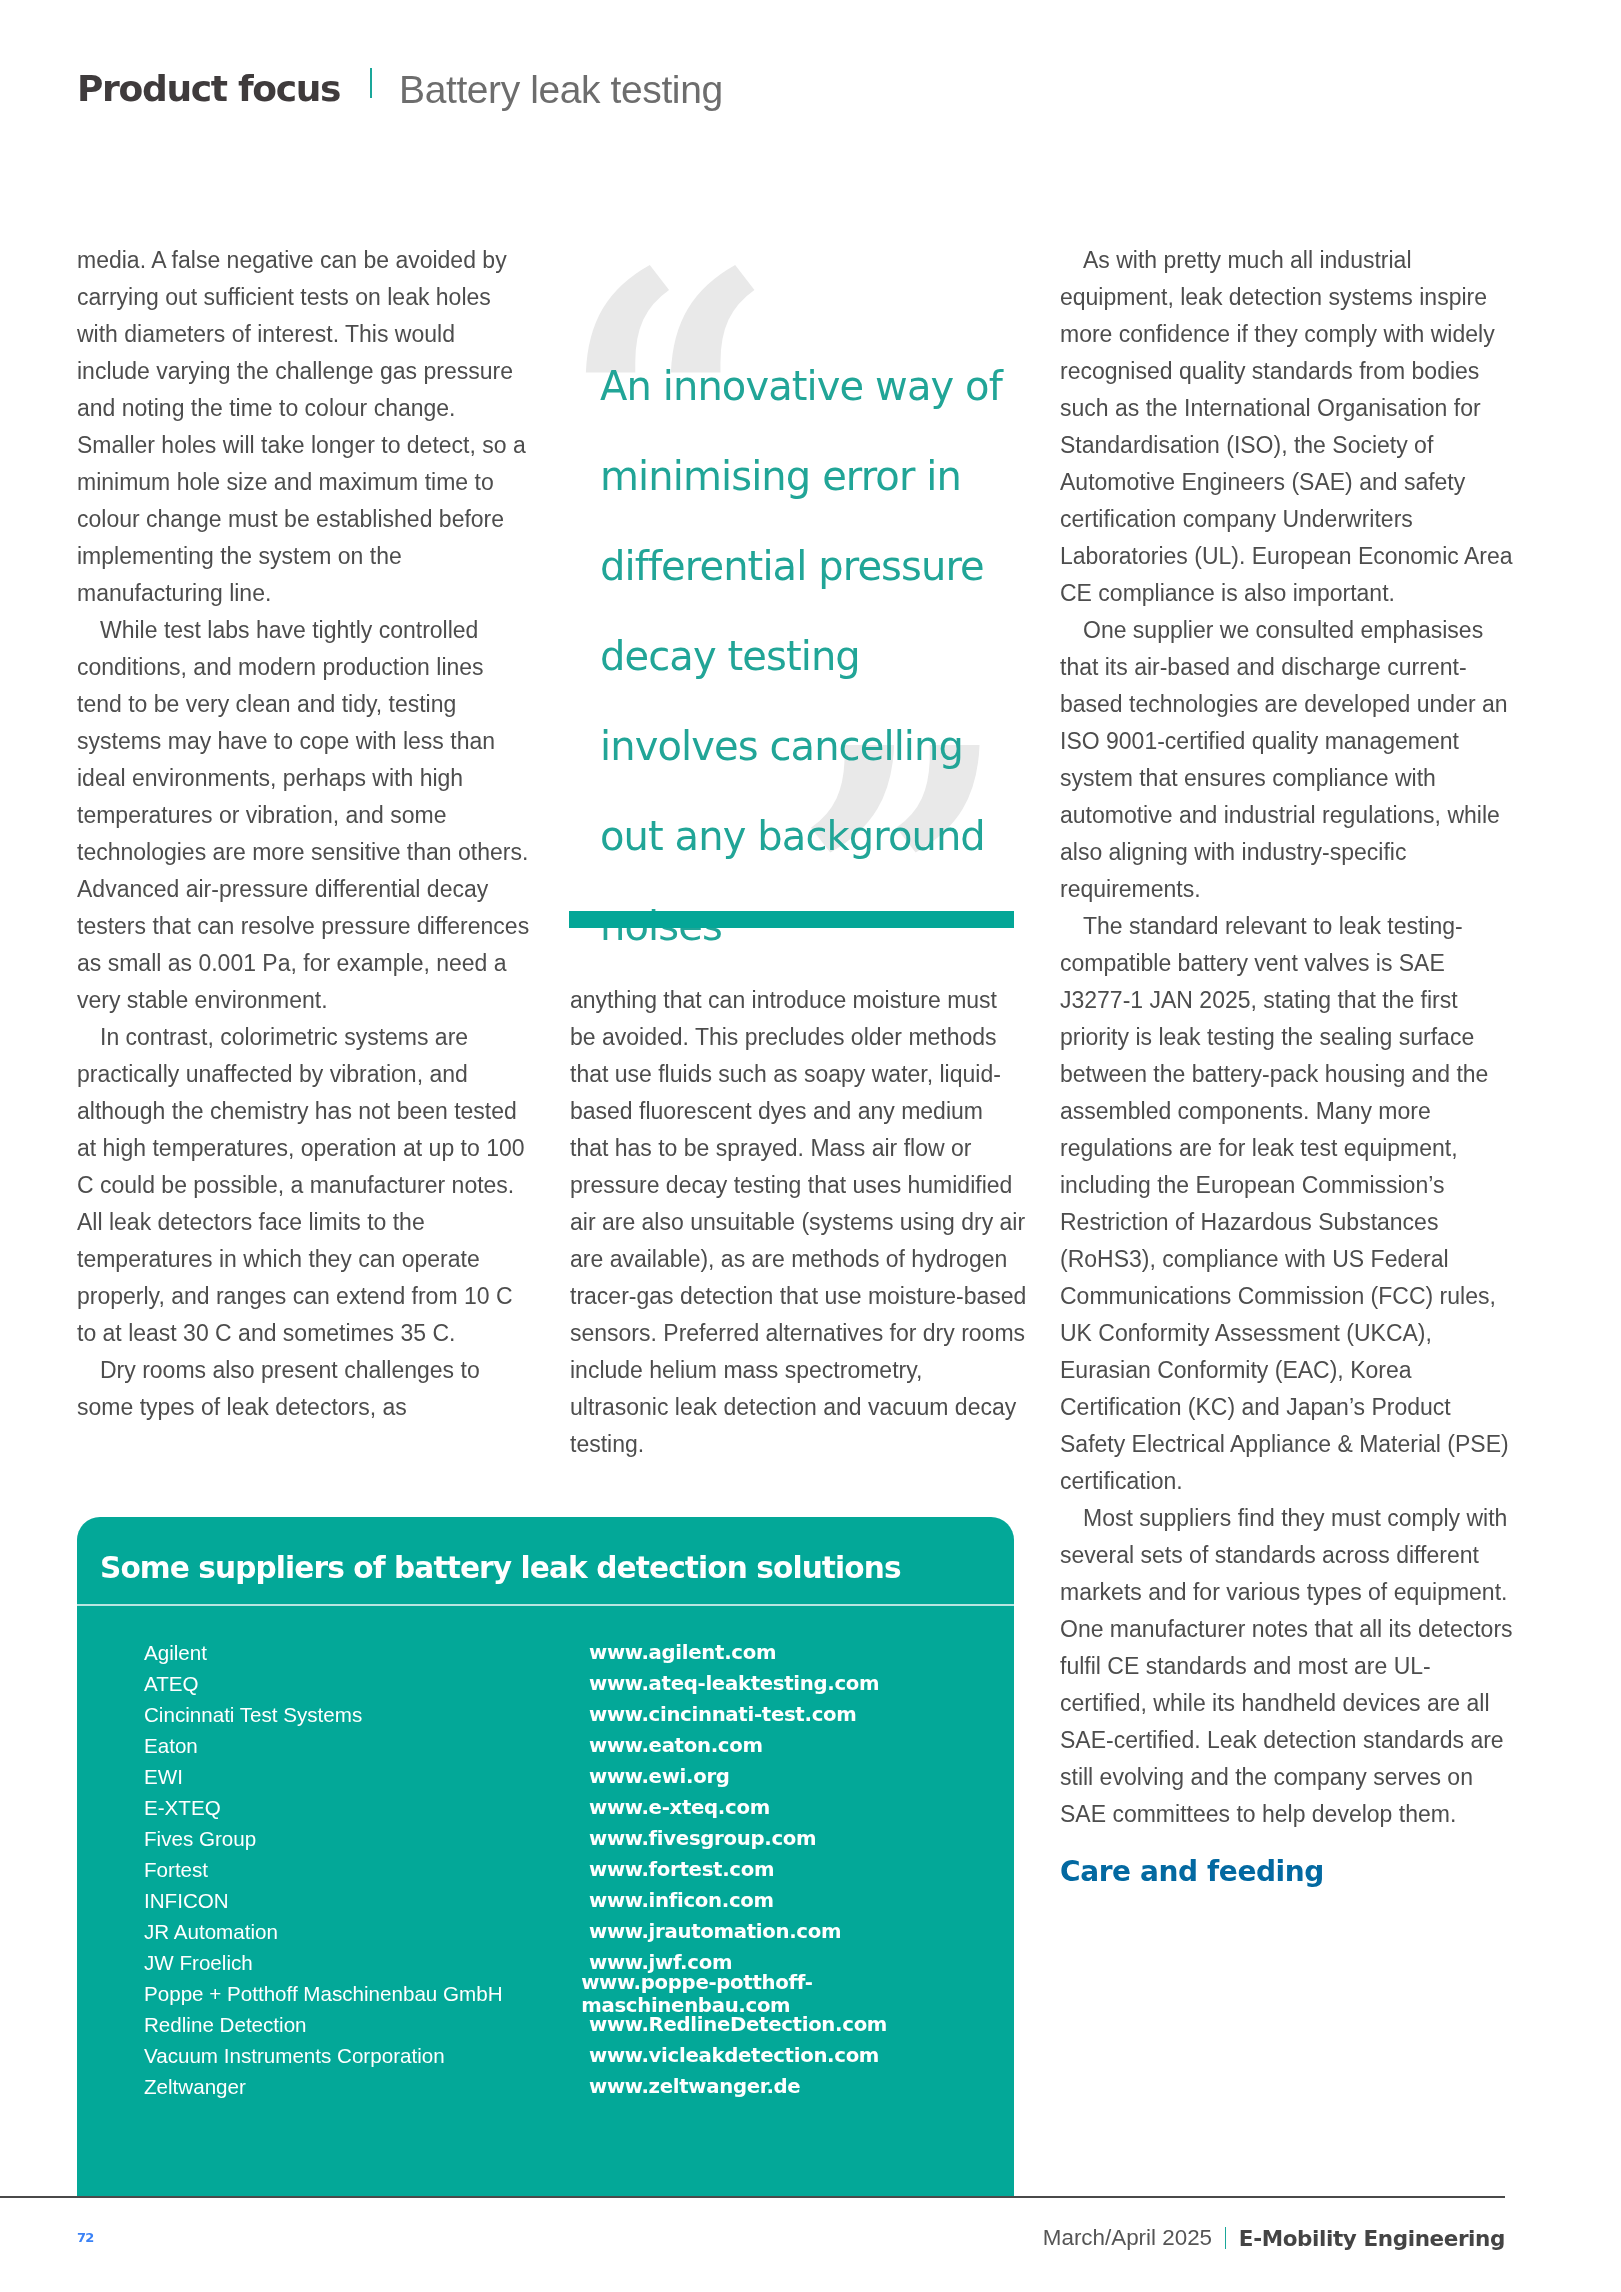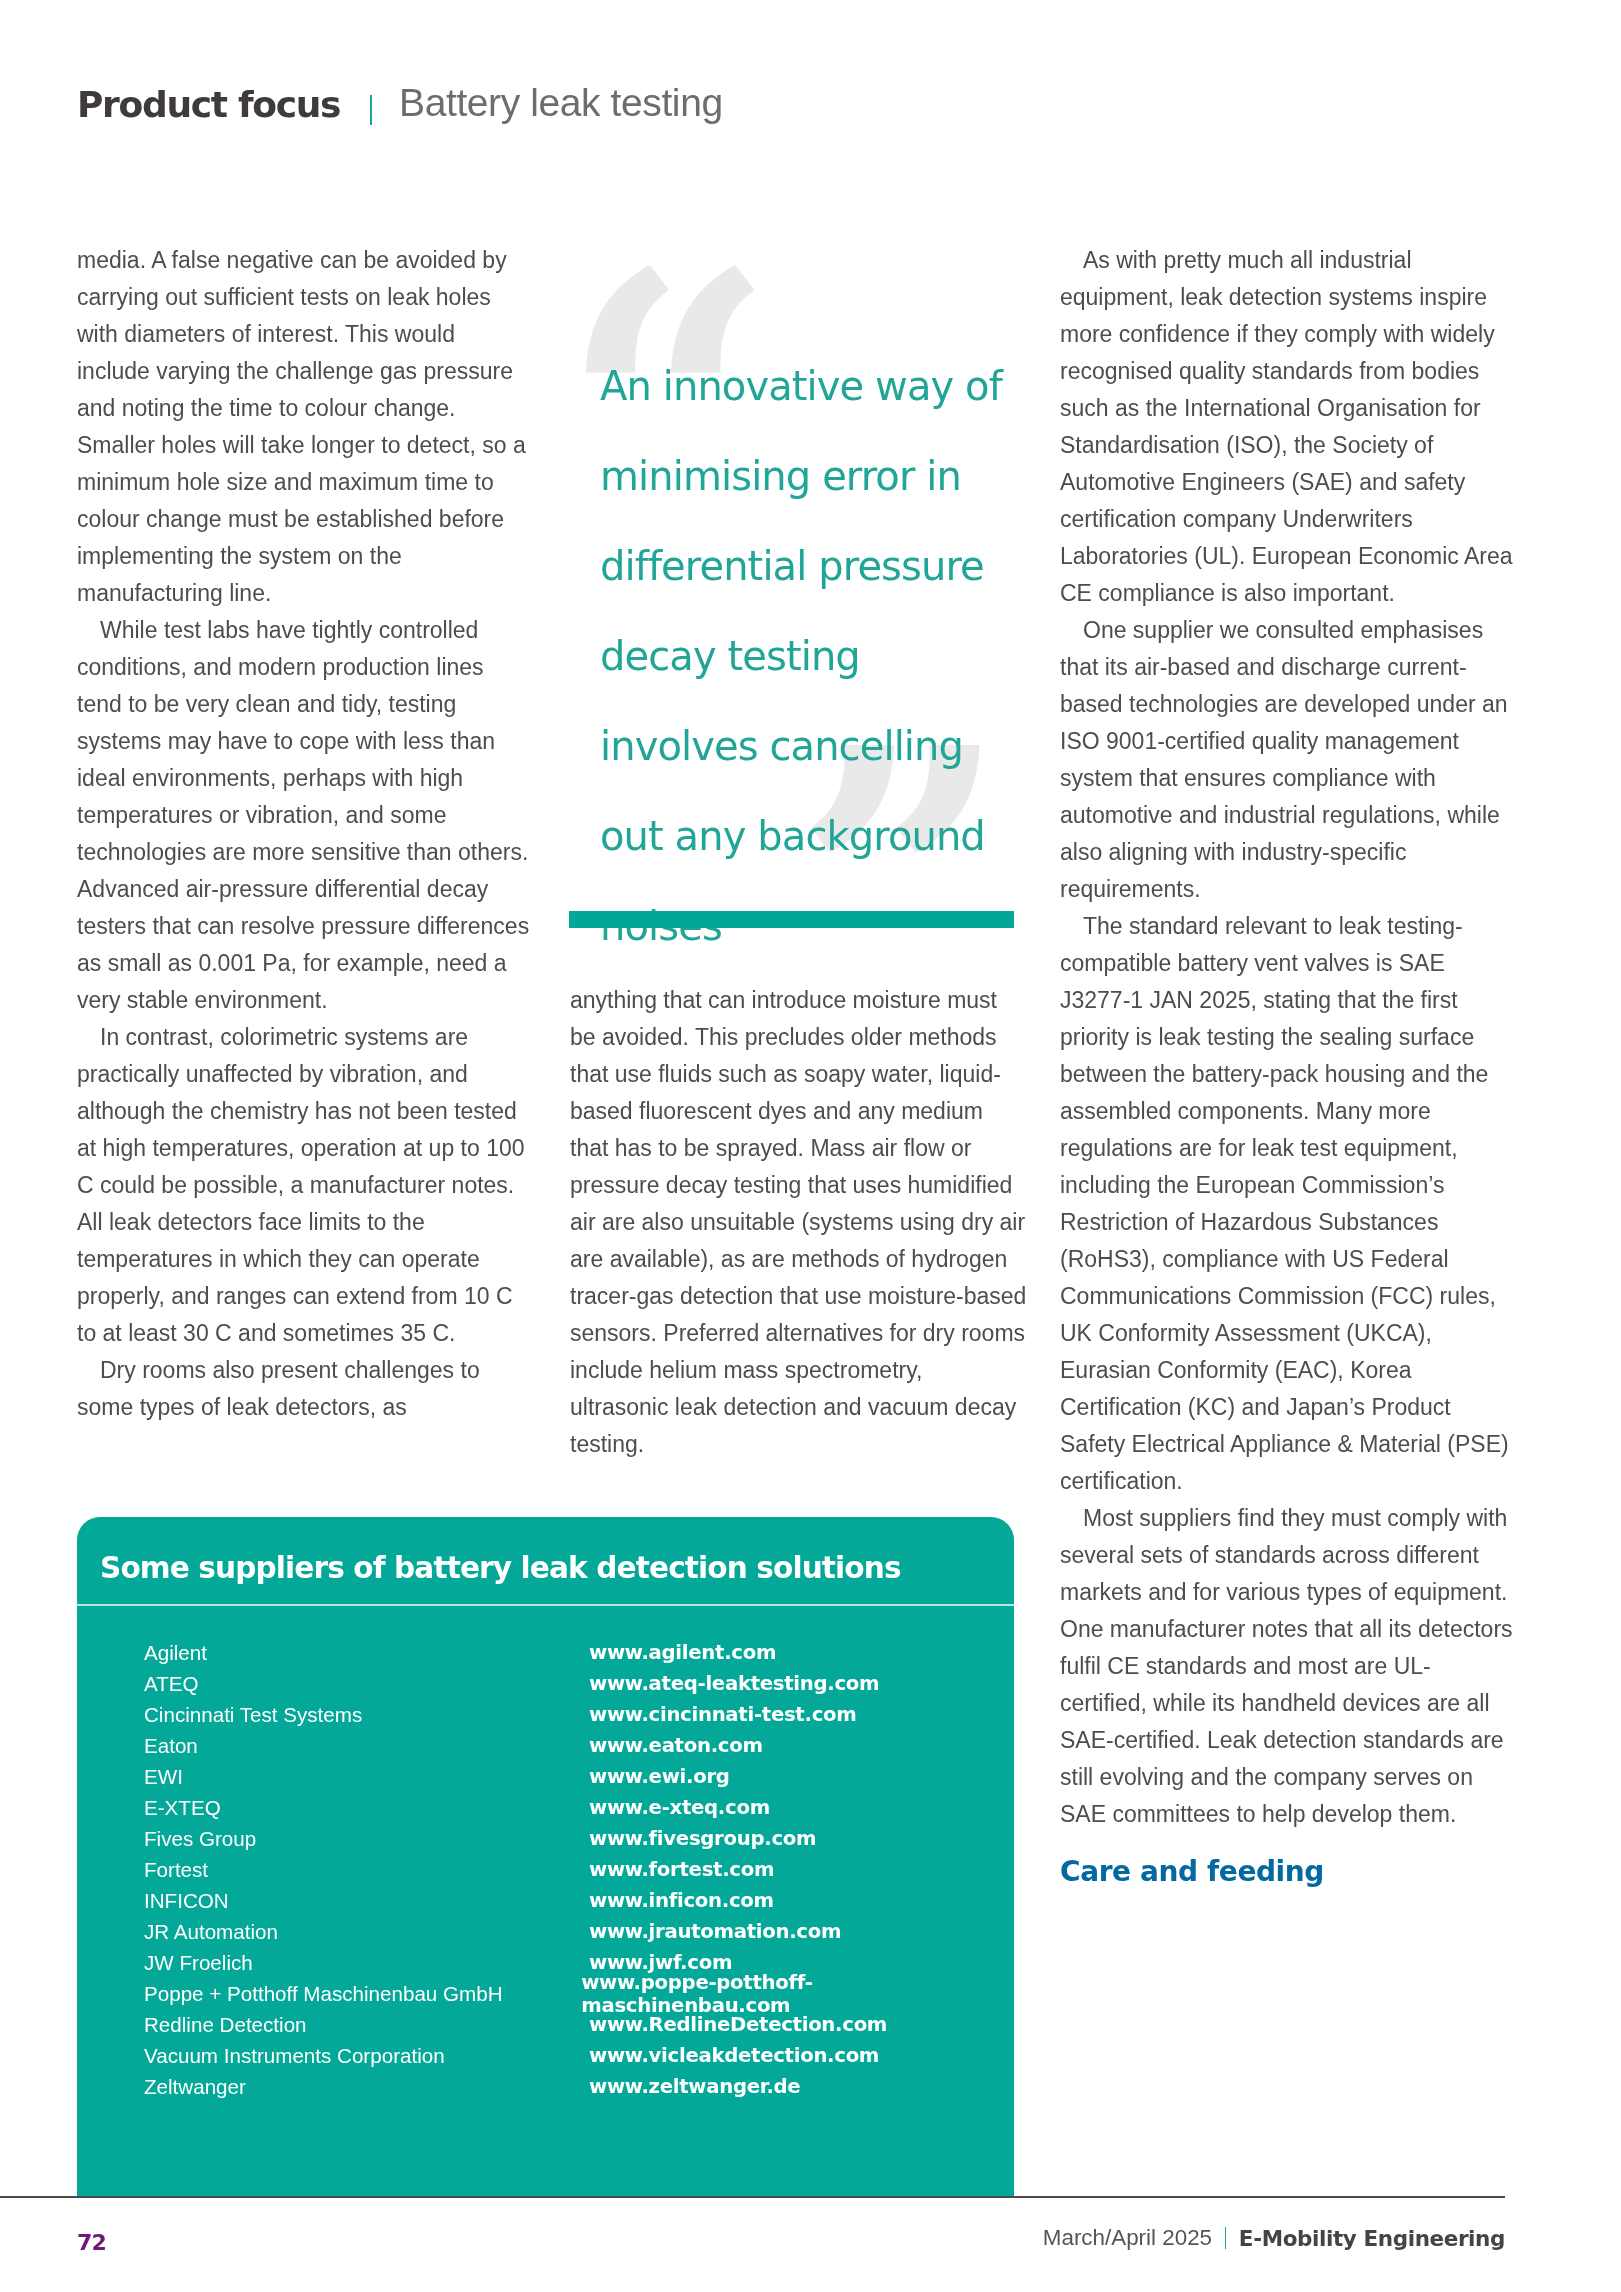--- a/index.html
+++ b/index.html
@@ -1,18 +1,18 @@
 <!DOCTYPE html>
 <html style="font-size:14.3px"><head>
 <meta charset="utf-8">
 <style>
   html, body { margin: 0; padding: 0; background: #ffffff; }
   body { width: 1622px; height: 2293px; position: relative; overflow: hidden;
          font-family: "Liberation Sans", "DejaVu Sans", sans-serif; color: #4a4a4a; }
-  .header { position: absolute; left: 77px; top: 68px; height: 57px; display: flex; align-items: flex-end; white-space: nowrap; }
+  .header { position: absolute; left: 77px; top: 68px; height: 57px; display: flex; align-items: flex-start; white-space: nowrap; }
   .header .section { font-family: "DejaVu Sans", sans-serif; font-weight: bold; font-size: 36px; color: #3f3b3c; letter-spacing: -1.3px; }
   .header .sep { display: inline-block; width: 1.8px; height: 30px; background: #1aa79a; margin: 0 27px 0 30px; }
   .header .topic { font-family: "Liberation Sans", sans-serif; font-weight: normal; font-size: 39px; color: #6d6d6d; letter-spacing: -0.4px; }
 
   .col { position: absolute; font-size: 23px; line-height: 37px; color: #4d4d4d; }
   .col p { margin: 0; }
   .col p.indent { text-indent: 23px; }
   .col1 { left: 77px; top: 242px; width: 457px; }
   .col2 { left: 570px; top: 982px; width: 457px; }
   .col3 { left: 1060px; top: 242px; width: 457px; }
@@ -30,21 +30,21 @@
   .suppliers .title { position: absolute; left: 23px; top: 34px; font-family: "DejaVu Sans", sans-serif; font-weight: bold; font-size: 29.6px; letter-spacing: -0.9px; white-space: nowrap; }
   .suppliers .rule { position: absolute; left: 0; right: 0; top: 87px; height: 1.8px; background: #b9e6e1; }
   .suppliers .list { position: absolute; left: 23px; top: 120px; right: 0; margin-left: 44px; }
   .suppliers .row { display: flex; height: 31px; align-items: center; font-size: 20.6px; }
   .suppliers .name { width: 445px; font-family: "Liberation Sans", sans-serif; }
   .suppliers .url { font-family: "DejaVu Sans", sans-serif; font-weight: bold; font-size: 19.7px; letter-spacing: -0.3px; }
 
   .subhead { color: #0369a1; font-family: "DejaVu Sans", sans-serif; font-weight: bold; font-size: 28px; line-height: 37px; margin-top: 19.7px !important; letter-spacing: -0.4px; }
 
   .footer-rule { position: absolute; left: 0; top: 2196px; width: 1505px; height: 1.8px; background: #4a4a4a; }
-  .page-number { position: absolute; left: 77px; top: 2230px; font-family: "DejaVu Sans", sans-serif; font-weight: bold; font-size: 22px; color: #701a75; letter-spacing: -0.9px; }
+  .page-number { position: absolute; left: 77px; top: 2230px; font-family: "DejaVu Sans", sans-serif; font-weight: bold; font-size: 13px; color: #3b82f6; letter-spacing: -0.9px; }
   .footer-right { position: absolute; right: 117px; top: 2225px; display: flex; align-items: center; font-size: 22.4px; white-space: nowrap; }
   .footer-right .issue { color: #555; }
   .footer-right .fsep { display: inline-block; width: 1.8px; height: 21.5px; background: #1aa79a; margin: 0 12.5px; }
   .footer-right .mag { font-family: "DejaVu Sans", sans-serif; font-weight: bold; color: #444; font-size: 21.5px; letter-spacing: -0.4px; }
 </style>
 </head>
 <body>
 
 <div class="header">
   <span class="section">Product focus</span>

